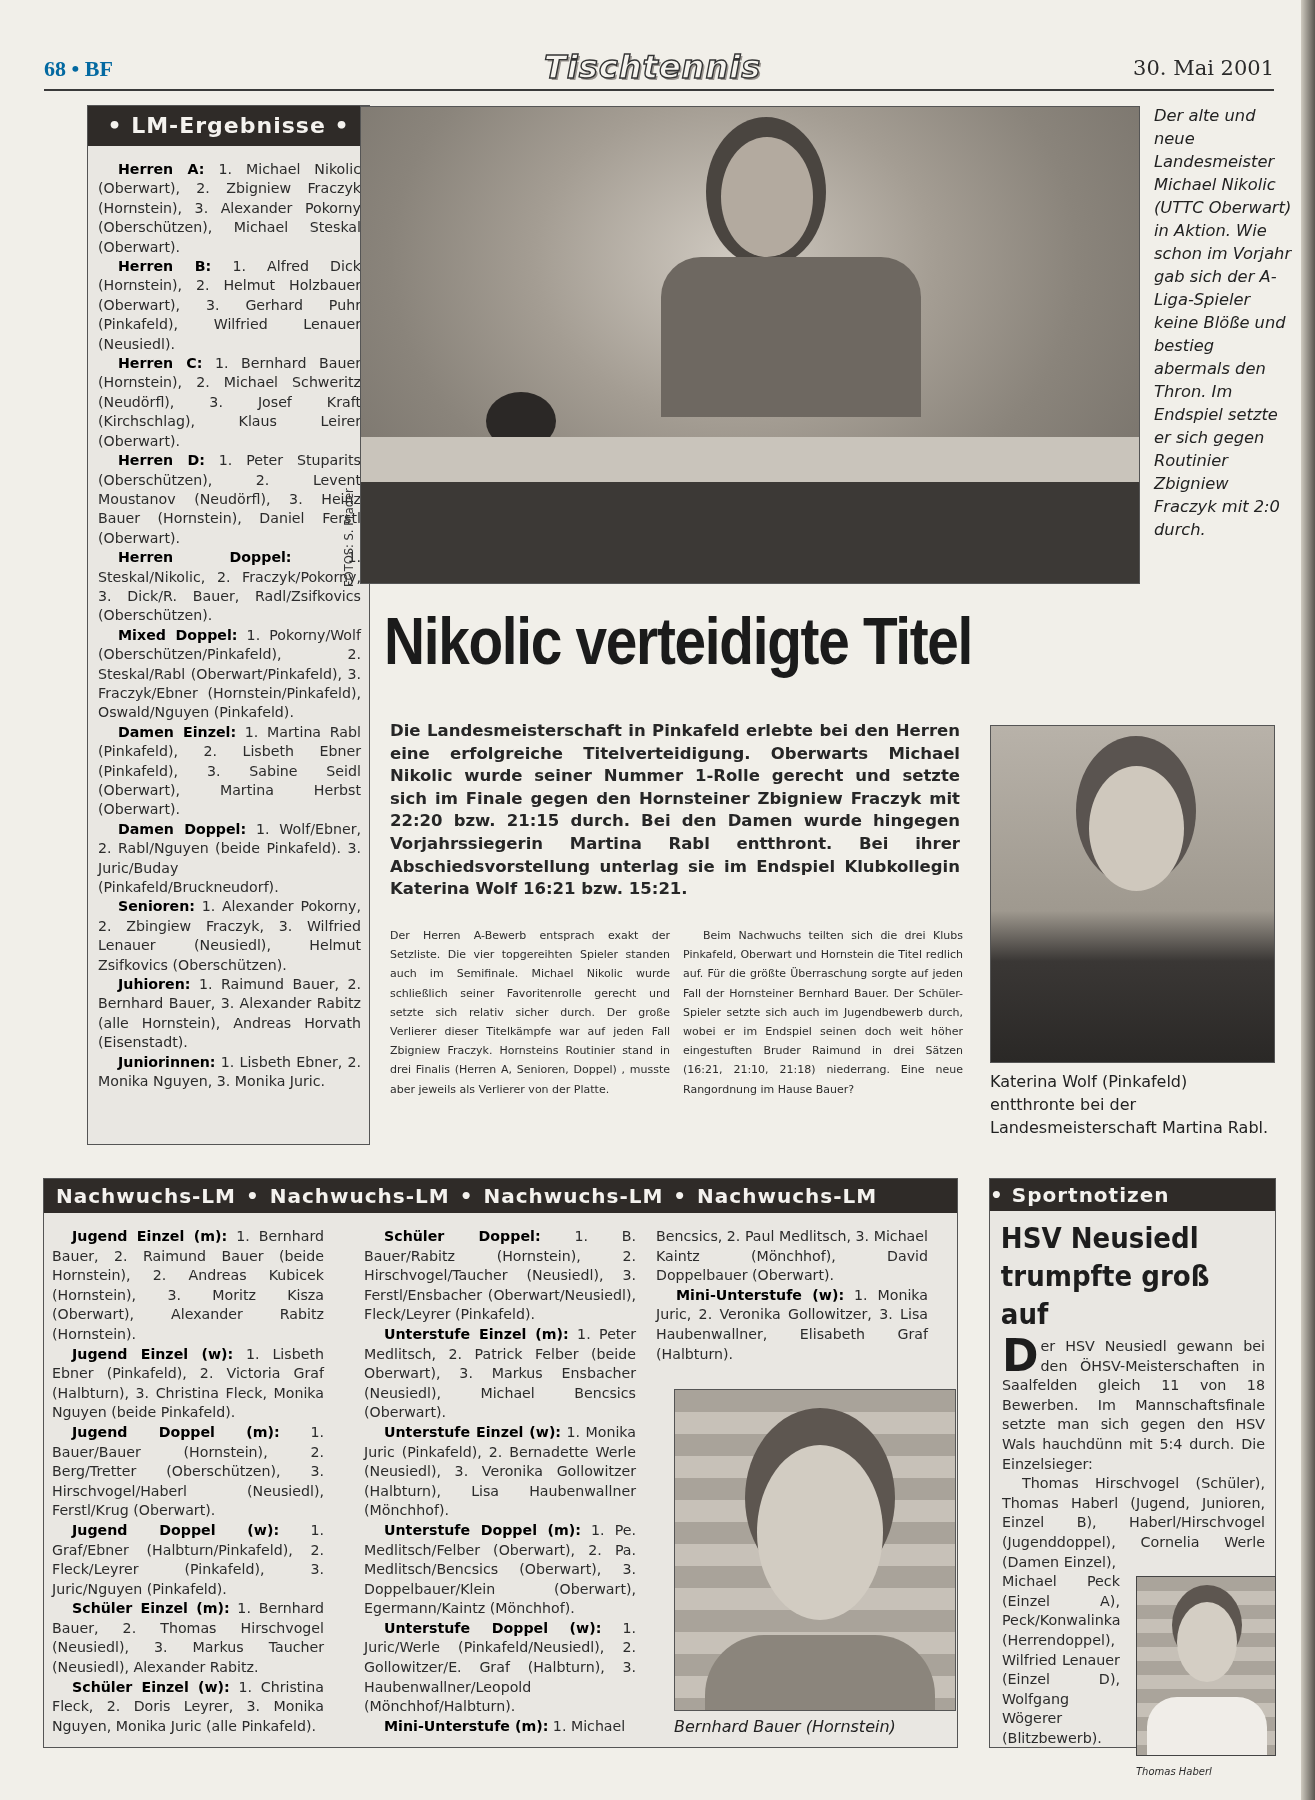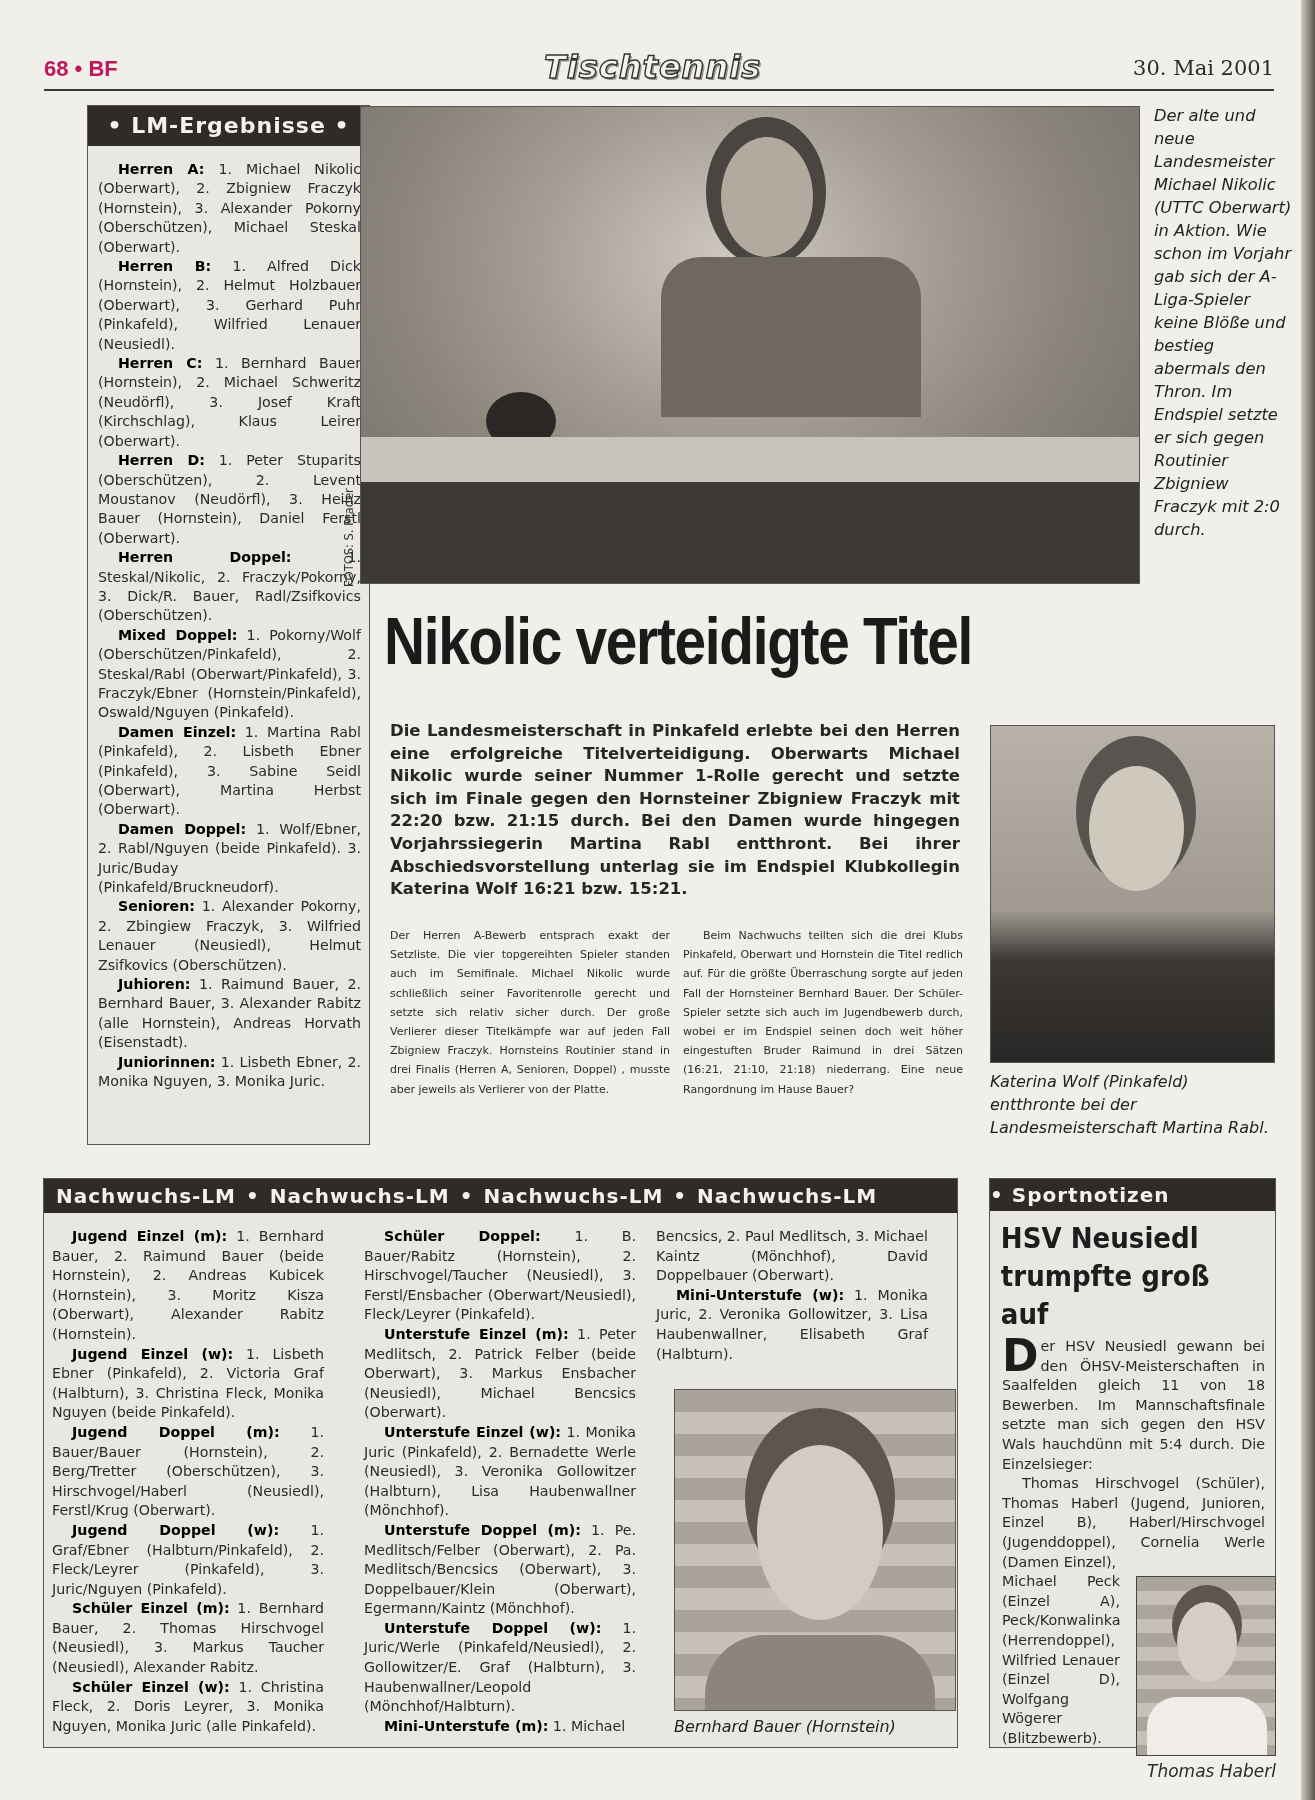--- a/index.html
+++ b/index.html
@@ -2,21 +2,21 @@
 <html><head>
 <meta charset="utf-8">
 <style>
   * { box-sizing: border-box; margin: 0; padding: 0; }
   html, body { width: 1315px; height: 1800px; background: #f1efe9; overflow: hidden; }
   body { position: relative; font-family: "DejaVu Sans", sans-serif; color: #2b2b2b; }
   .right-edge { position: absolute; right: 0; top: 0; width: 14px; height: 1800px; background: linear-gradient(to right, #cfcac0, #5a5650); }
 
   
   .header { position: absolute; left: 44px; top: 48px; width: 1230px; height: 40px; }
-  .page-num { position: absolute; left: 0; top: 8px; font-family: Liberation Sans, sans-serif; font-weight: bold; font-size: 22px; color: #be185d; }
+  .page-num { position: absolute; left: 0; top: 8px; font-family: Liberation Serif, serif; font-weight: bold; font-size: 22px; color: #0369a1; }
   .section-title { position: absolute; left: 500px; top: 0; font-family: "DejaVu Sans", sans-serif; font-style: italic; font-weight: bold; font-size: 32px; color: #f5f3ee; -webkit-text-stroke: 1.4px #333; letter-spacing: 1px; text-shadow: 2px 2px 0 #9a9590; }
   .issue-date { position: absolute; right: 0; top: 8px; font-family: "DejaVu Serif", serif; font-size: 21px; color: #2a2a2a; }
   .header-rule { position: absolute; left: 44px; top: 89px; width: 1230px; height: 2px; background: #3a3a3a; }
 
   
   .banner { background: #2f2b28; color: #f4f2ee; font-weight: bold; font-family: "DejaVu Sans", sans-serif; }
   .boxed { border: 1px solid #555; background: #e9e7e2; }
 
   
   .lm-box { position: absolute; left: 43px; top: 105px; width: 283px; height: 1040px; margin-left: 44px; }
@@ -35,21 +35,21 @@
   
   .headline { position: absolute; left: 384px; top: 604px; width: 880px; font-family: "Liberation Sans", sans-serif; font-weight: bold; font-size: 66px; line-height: 74px; color: #1b1b1b; letter-spacing: -1.5px; transform: scaleX(0.86); transform-origin: left; white-space: nowrap; }
 
   .lede { position: absolute; left: 390px; top: 720px; width: 570px; font-weight: bold; font-size: 16.5px; line-height: 22.6px; text-align: justify; color: #262626; }
   .body-col { position: absolute; width: 280px; font-size: 11px; line-height: 19.2px; text-align: justify; color: #2c2c2c; }
   .body-col.c1 { left: 390px; top: 926px; }
   .body-col.c2 { left: 683px; top: 926px; text-indent: 20px; }
 
   .wolf-photo { position: absolute; left: 990px; top: 725px; width: 285px; height: 338px; border: 1px solid #555; overflow: hidden;
     background: linear-gradient(180deg, #b8b2a9 0%, #9f998f 55%, #3a3735 70%, #2a2826 100%); }
-  .wolf-caption { position: absolute; left: 990px; top: 1070px; width: 285px; font-style: italic; font-size: 16px; line-height: 23px; color: #222; }
+  .wolf-caption { position: absolute; left: 990px; top: 1070px; width: 285px; font-size: 16px; line-height: 23px; color: #222; }
 
   
   .nw-box { position: absolute; left: 43px; top: 1178px; width: 915px; height: 570px; }
   .nw-box .banner { height: 34px; font-size: 20px; line-height: 34px; padding-left: 12px; letter-spacing: 1px; word-spacing: 2px; }
   .nw-col { position: absolute; width: 272px; font-size: 14.2px; line-height: 19.6px; text-align: justify; }
   .nw-col.c1 { left: 8px; top: 48px; }
   .nw-col.c2 { left: 320px; top: 48px; }
   .nw-col.c3 { left: 612px; top: 48px; }
   .bauer-photo { position: absolute; left: 630px; top: 210px; width: 282px; height: 322px; border: 1px solid #555; overflow: hidden;
     background: repeating-linear-gradient(180deg, #a9a39a 0, #a9a39a 22px, #c7c1b8 22px, #c7c1b8 44px); }
@@ -58,21 +58,21 @@
   
   .sn-box { position: absolute; left: 989px; top: 1178px; width: 287px; height: 570px; }
   .sn-box .banner { height: 32px; font-size: 20px; line-height: 32px; text-align: left; letter-spacing: 1px; }
   .sn-title { padding: 8px 8px 0 12px; font-weight: bold; font-size: 29px; line-height: 38px; color: #1d1d1d; transform: scaleX(0.9); transform-origin: left; }
   .sn-body { padding: 4px 10px 0 12px; font-size: 14.3px; line-height: 19.6px; text-align: justify; }
   .dropcap { float: left; font-weight: bold; font-size: 44px; line-height: 38px; margin-right: 2px; color: #1d1d1d; }
   .sn-bottom { position: relative; }
   .sn-wrap { width: 118px; text-align: justify; }
   .haberl-photo { position: absolute; left: 134px; top: 4px; width: 140px; height: 180px; border: 1px solid #444; overflow: hidden;
     background: repeating-linear-gradient(180deg, #aaa49b 0, #aaa49b 14px, #c6c0b7 14px, #c6c0b7 28px); }
-  .haberl-caption { position: absolute; left: 134px; top: 190px; width: 140px; text-align: right; font-style: italic; font-size: 17px; }
+  .haberl-caption { position: absolute; left: 134px; top: 190px; width: 140px; text-align: left; font-style: italic; font-size: 10px; }
 
   
   .fig { position: absolute; border-radius: 50%; }
 </style>
 </head>
 <body>
 
 <div class="right-edge"></div>
 
 <div class="header">

